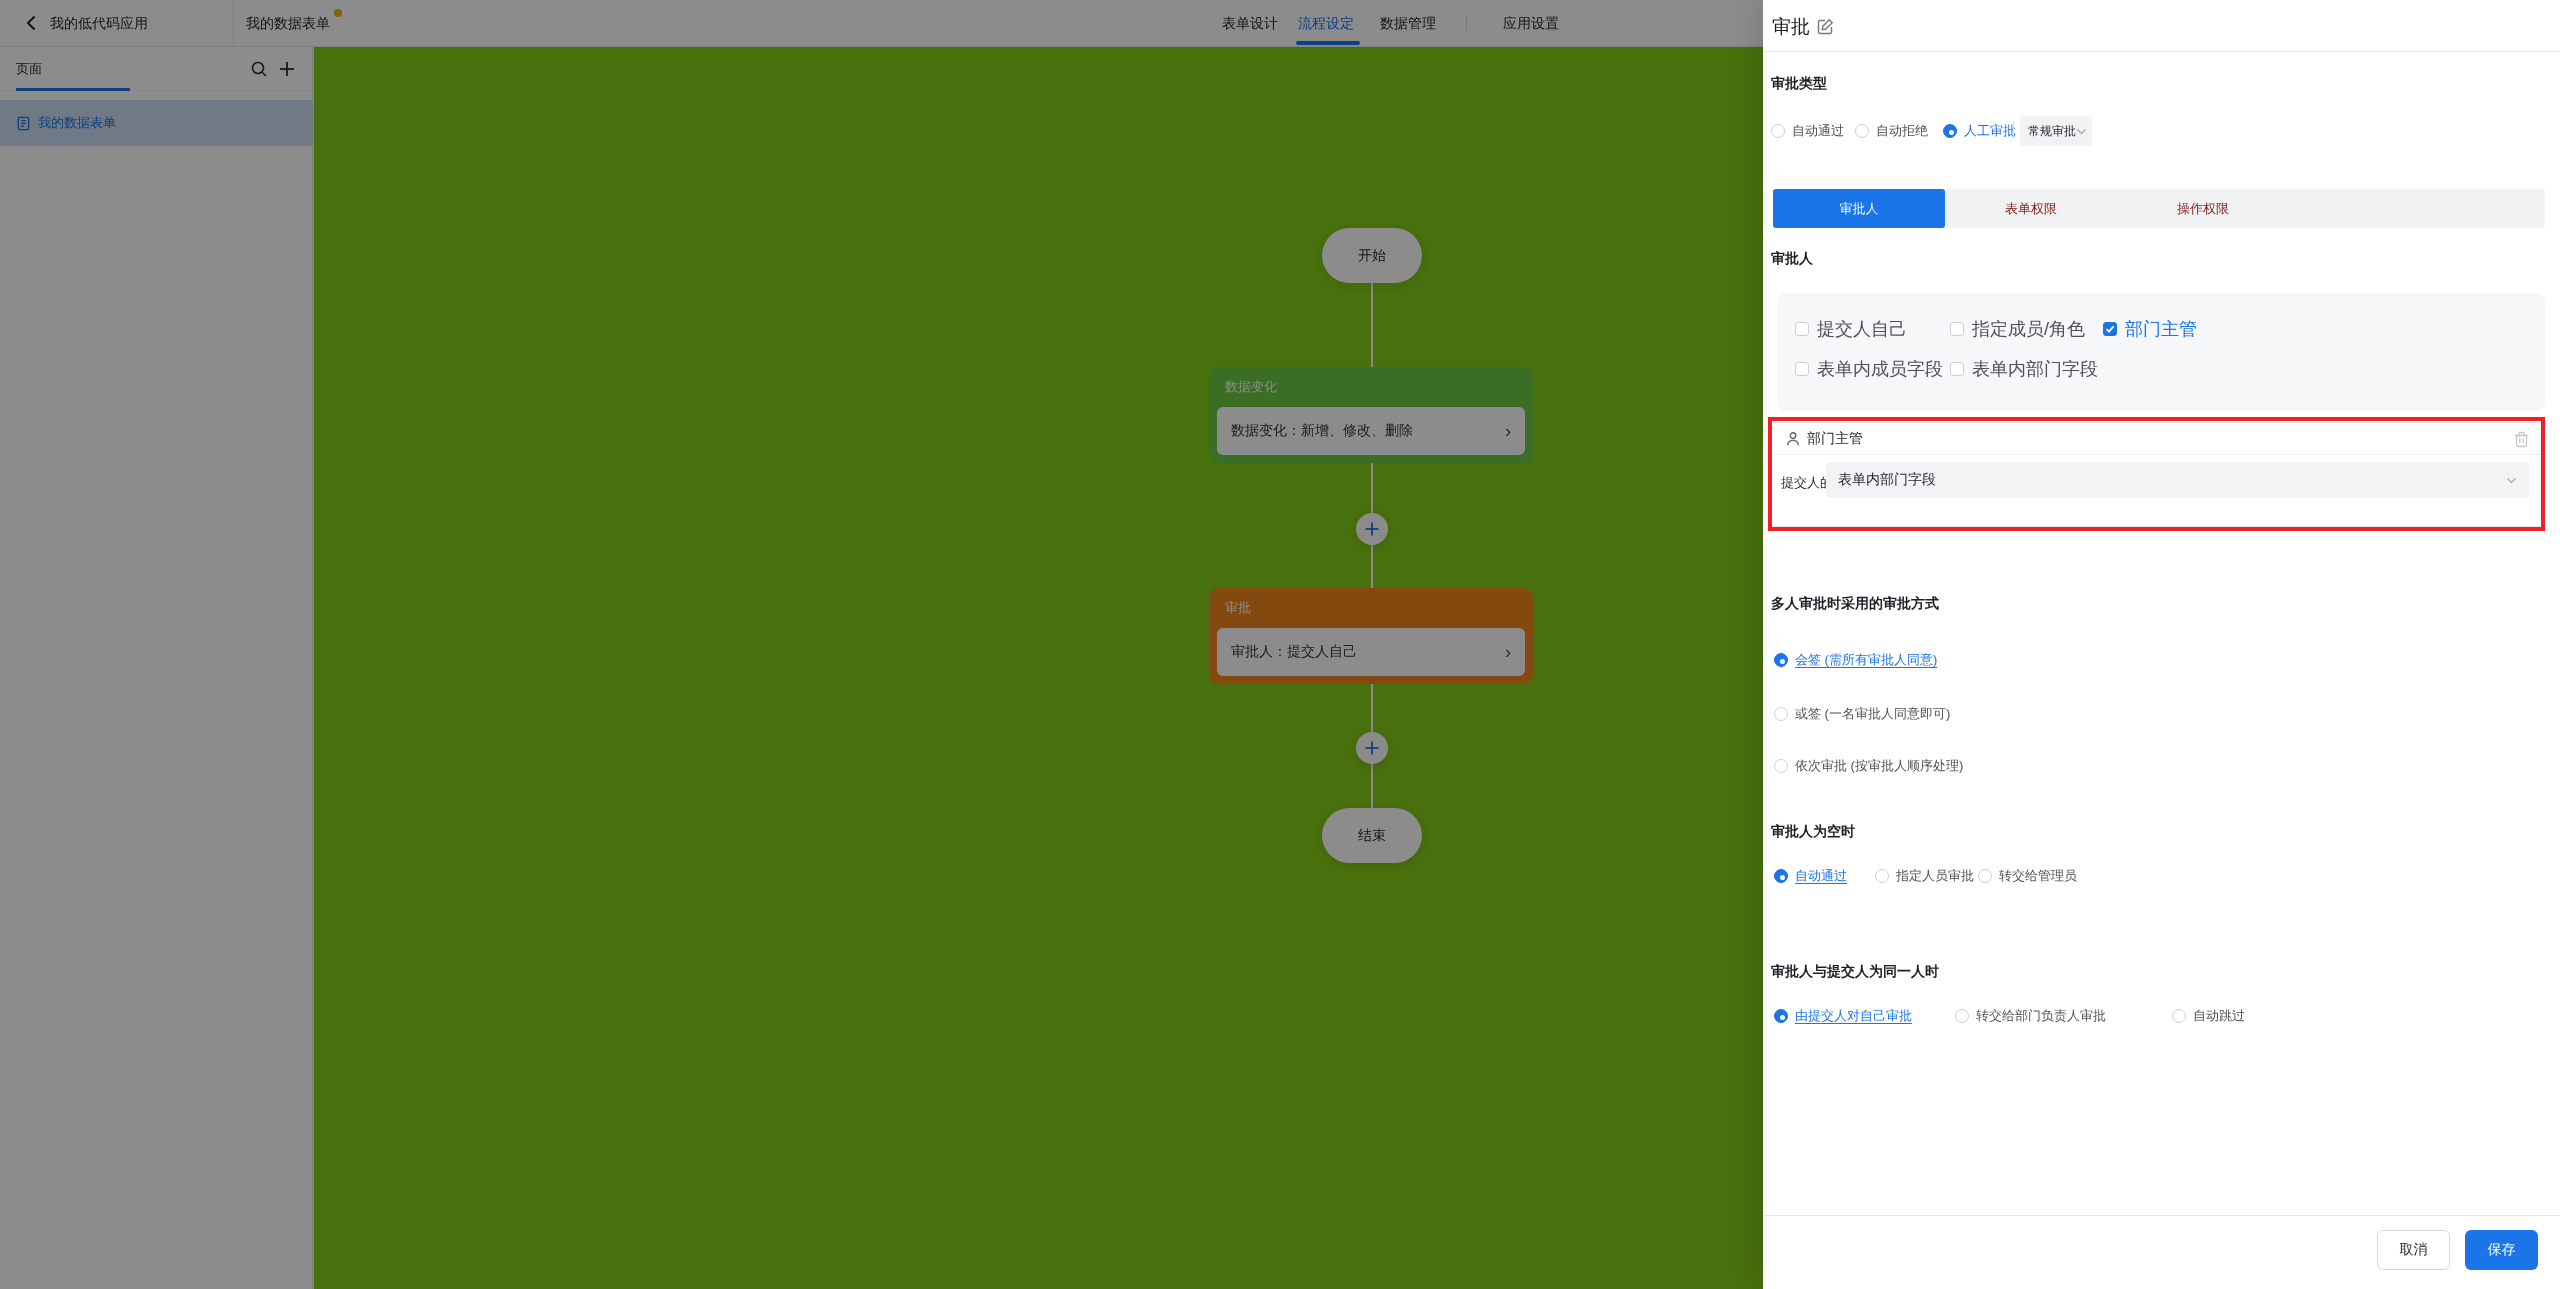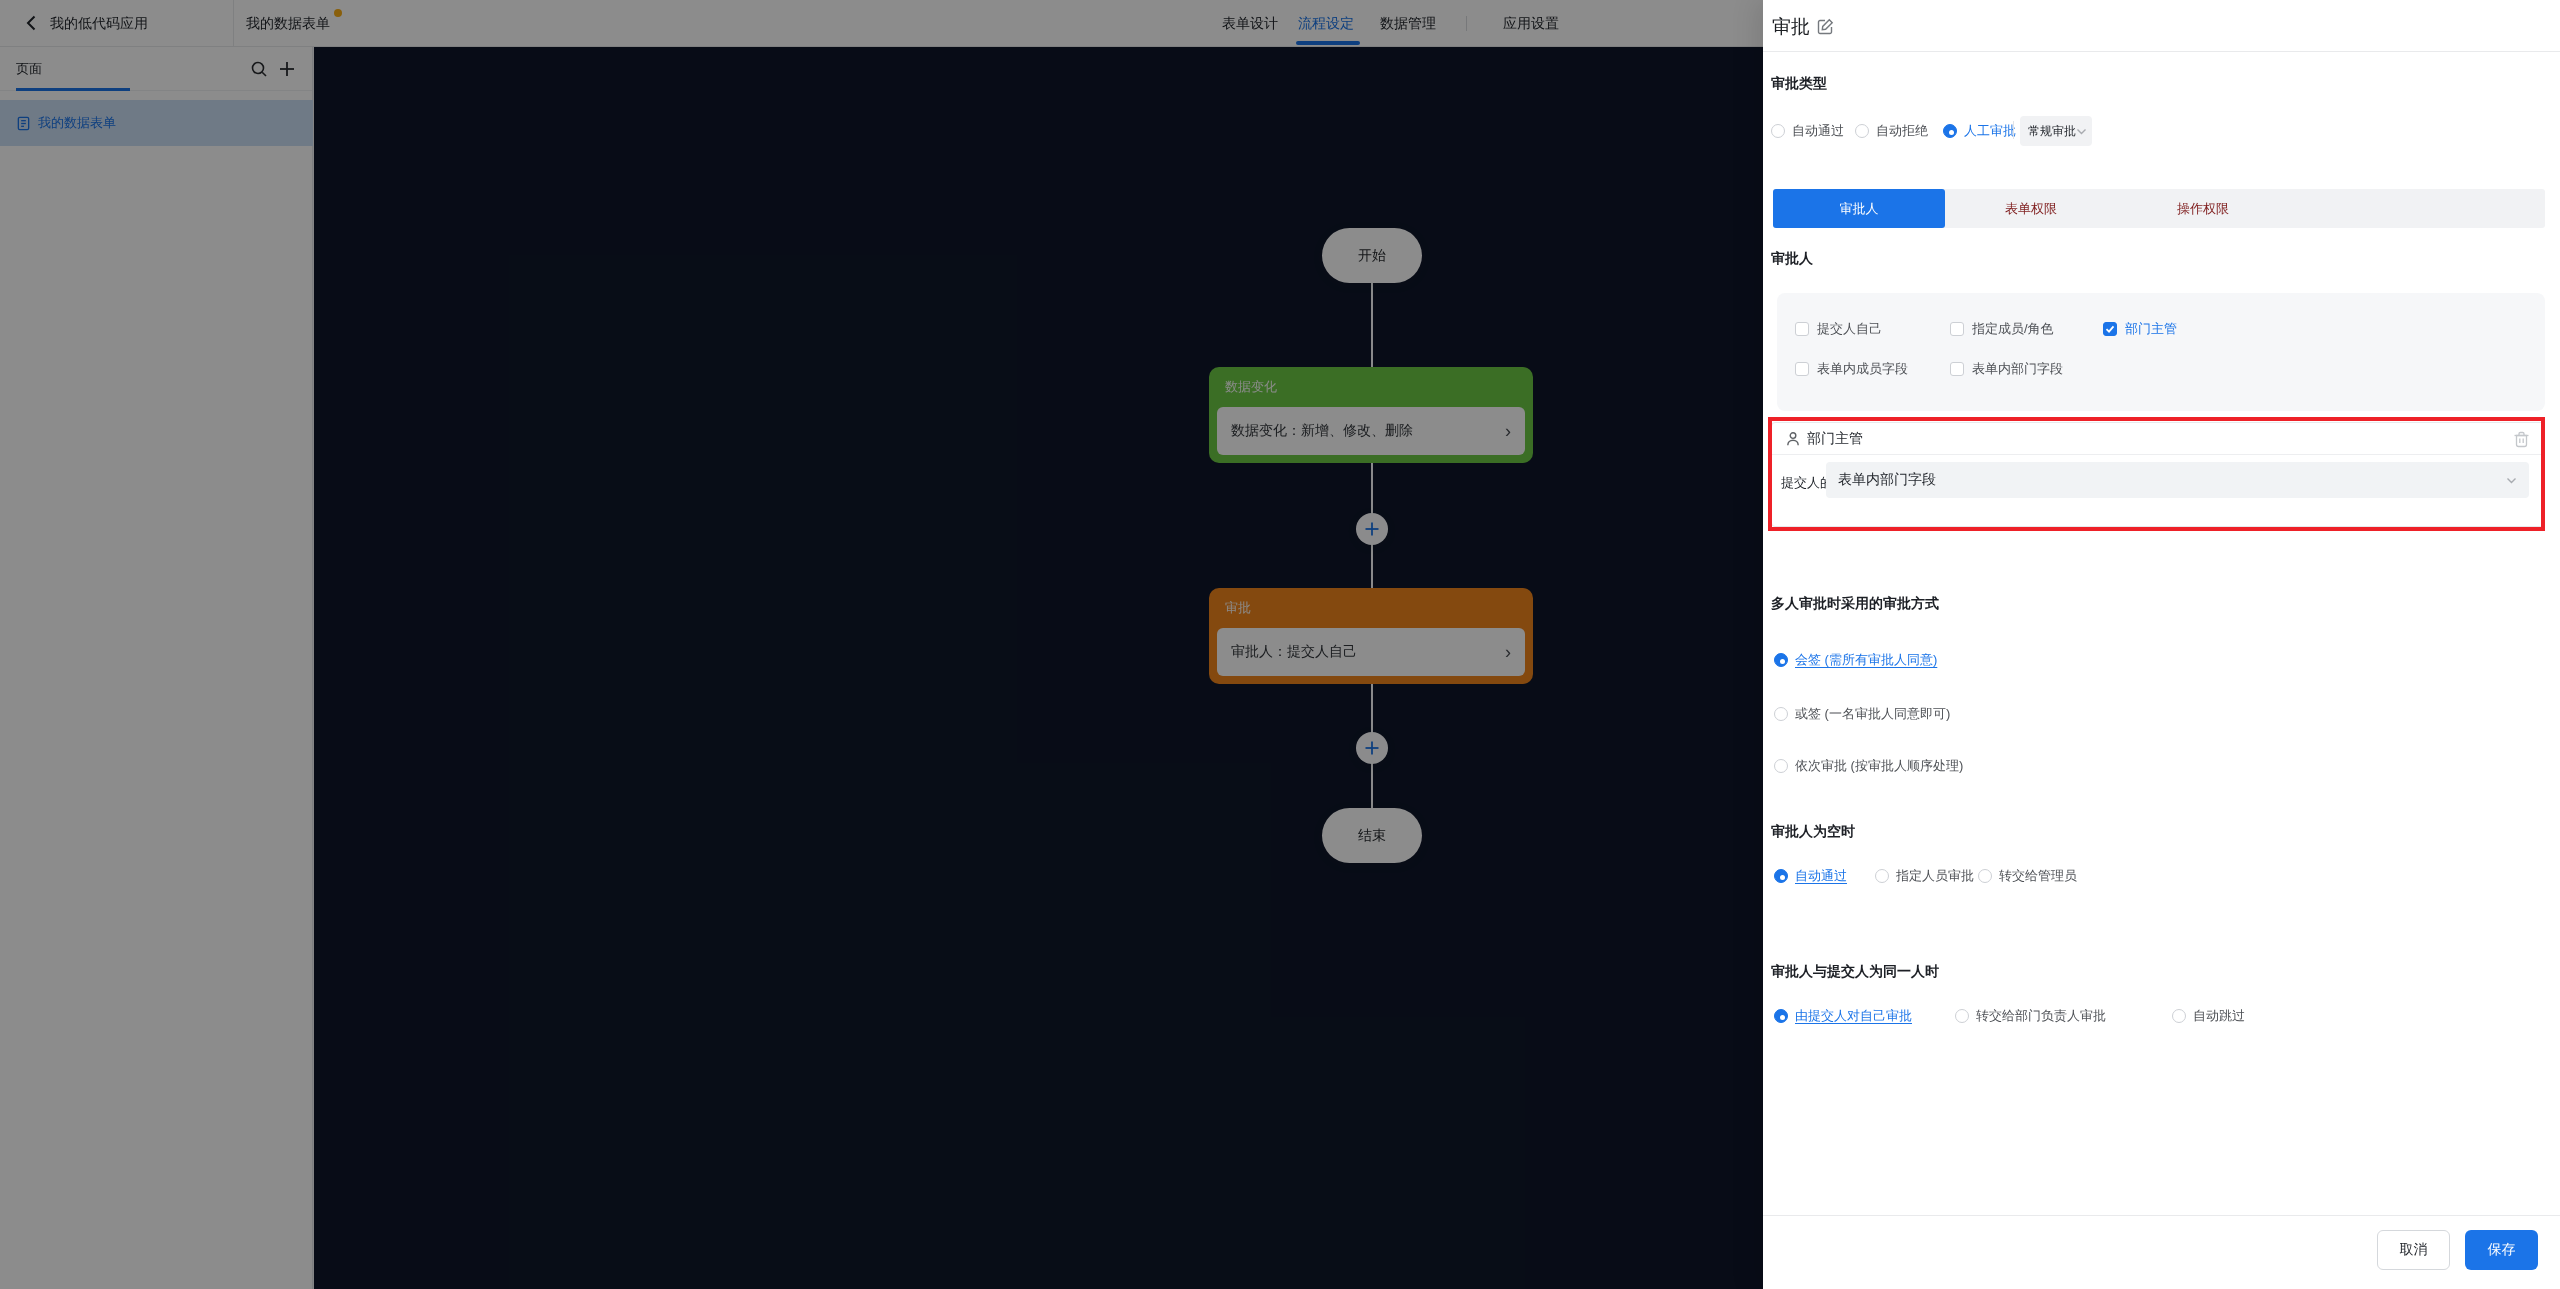--- a/index.html
+++ b/index.html
@@ -30,21 +30,21 @@
   .sb-underline { position:absolute; left:16px; top:41px; width:114px; height:3px; background:#1b74e8; }
   .sb-iconbtn { position:absolute; top:13px; width:18px; height:18px; color:#2a2d31; cursor:pointer; }
   .sb-item { position:absolute; left:0; top:53px; width:313px; height:46px; background:#cadef5; display:flex; align-items:center; padding-left:16px; cursor:pointer; }
   .sb-item .doc-ic { width:15px; height:15px; color:#1b74e8; margin-right:7px; flex:none; }
   .sb-item-label { font-size:13px; color:#1b74e8; }
   .sb-footer { position:absolute; left:0; bottom:0; width:100%; height:49px; border-top:1px solid #e7e9eb; }
   .sb-footer-label { position:absolute; left:16px; top:16px; font-size:13px; color:#1f2329; }
   .sb-f-ic { position:absolute; top:14px; width:21px; height:21px; color:#2a2d31; cursor:pointer; }
 
   
-  .canvas { position:absolute; left:314px; top:47px; width:1449px; height:1242px; background:#0f172a; z-index:1; }
+  .canvas { position:absolute; left:314px; top:47px; width:1449px; height:1242px; background:#84cc16; z-index:1; }
   .flow-line { position:absolute; left:1057px; top:205px; width:2px; height:585px; background:#fbfcfd; }
   .pill { position:absolute; left:1008px; width:100px; height:55px; background:#fff; border-radius:28px; box-shadow:0 2px 10px rgba(31,35,41,0.12); display:flex; align-items:center; justify-content:center; font-size:14px; color:#2a2d31; }
   .flow-node { position:absolute; left:895px; width:324px; border-radius:10px; padding:0 8px 8px 8px; cursor:pointer; }
   .flow-node .node-head { height:40px; display:flex; align-items:center; padding:0 8px; font-size:13px; color:rgba(255,255,255,0.96); }
   .flow-node .node-body { background:#fff; border-radius:6px; height:48px; display:flex; align-items:center; padding:0 14px; font-size:14px; color:#33373c; }
   .flow-node .node-body .grow { flex:1; }
   .node-chevron { font-size:18px; color:#4a4e54; line-height:1; }
   .node-green { background:#6cc944; }
   .node-orange { background:#f0851c; }
   .plus-btn { position:absolute; left:1042px; width:32px; height:32px; border-radius:50%; background:#fdfeff; box-shadow:0 2px 8px rgba(31,35,41,0.14); display:flex; align-items:center; justify-content:center; cursor:pointer; }
@@ -75,21 +75,21 @@
   .seg-tab { width:172px; height:39px; display:flex; align-items:center; justify-content:center; font-size:13px; color:#7f1d1d; cursor:pointer; }
   .seg-tab.active { background:#1b74e8; color:#fff; border-radius:3px; }
 
   .cb-box { position:absolute; left:14px; top:293px; width:768px; height:118px; background:#f6f7f9; border-radius:8px; padding:26px 0 0 18px; }
   .cb-row { display:flex; height:20px; margin-bottom:20px; }
   .cb-item { display:flex; align-items:center; cursor:pointer; }
   .cb-item.w1 { width:155px; } .cb-item.w2 { width:153px; }
   .cb-sq { width:14px; height:14px; border-radius:3px; background:#fff; border:1px solid #cdd0d5; flex:none; margin-right:8px; display:flex; align-items:center; justify-content:center; }
   .cb-item.checked .cb-sq { background:#1b74e8; border-color:#1b74e8; }
   .cb-item.checked .cb-sq svg { width:10px; height:10px; color:#fff; }
-  .cb-label { font-size:13px; color:#4e5156; white-space:nowrap; }
+  .cb-label { font-size:18px; color:#4e5156; white-space:nowrap; }
   .cb-item.checked .cb-label { color:#1b74e8; }
 
   .annotation-rect { position:absolute; left:5px; top:417px; width:777px; height:114px; border:4px solid #ee2128; z-index:50; pointer-events:none; }
 
   .mgr-card { position:absolute; left:8px; top:422px; width:774px; height:105px; background:#fff; border:1px solid #e7e9ec; border-radius:4px; }
   .mgr-head { position:absolute; left:0; top:0; width:100%; height:32px; border-bottom:1px solid #edeef0; }
   .person-ic { position:absolute; left:13px; top:8px; width:16px; height:16px; color:#5f6266; }
   .mgr-title { position:absolute; left:35px; top:7px; font-size:14px; color:#1f2329; }
   .trash-ic { position:absolute; right:14px; top:7px; width:17px; height:18px; color:#c4c7cb; cursor:pointer; }
   .mgr-row-label { position:absolute; left:9px; top:51px; font-size:13px; color:#1f2329; }

